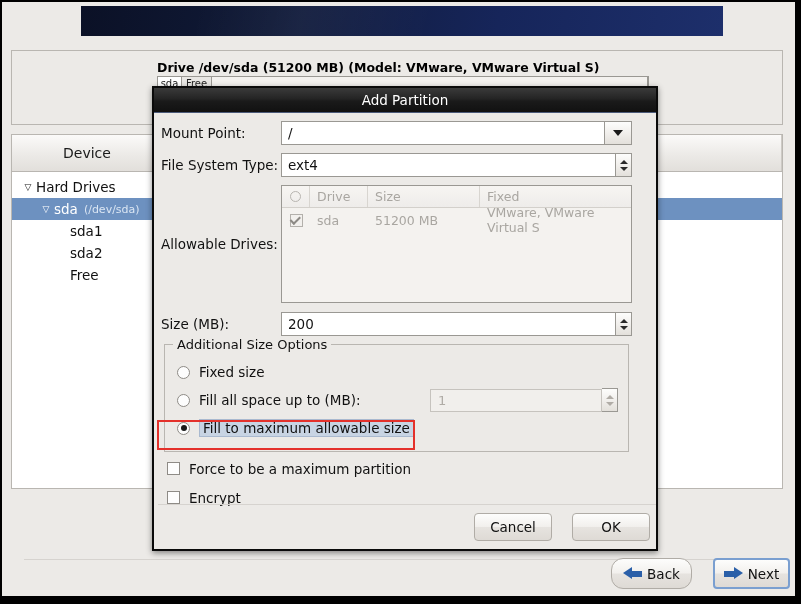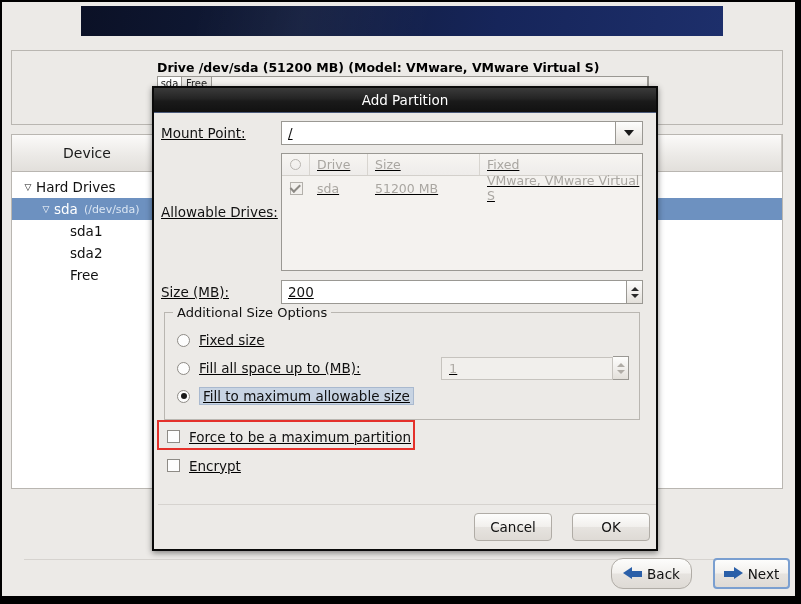--- a/index.html
+++ b/index.html
@@ -131,21 +131,21 @@
     box-shadow:0 2px 6px rgba(0,0,0,0.45);
   }
   .dlg-title{
     height:25px;width:100%;
     background:linear-gradient(180deg,#3a3a3a 0%,#242424 45%,#1a1a1a 55%,#111 100%);
     color:#fff;font-weight:normal;font-size:13.5px;
     display:flex;align-items:center;justify-content:center;
     border-bottom:1px solid #4b5a7a;
     box-sizing:border-box;
   }
-  .dlg-body{padding:8px 13px 0 4px;position:relative;height:436px;box-sizing:border-box;text-decoration:underline;}
+  .dlg-body{padding:8px 24px 0 4px;position:relative;height:436px;box-sizing:border-box;}
 
   .frow{display:flex;align-items:center;margin:0 0 8px 0;}
   .flabel{width:120px;padding-left:3px;font-size:13.5px;color:#111;}
   .finput{
     flex:1;height:24px;background:#fff;border:1px solid #9a9893;
     box-sizing:border-box;display:flex;align-items:center;
     padding-left:6px;font-size:13.5px;color:#111;
   }
   .combo-btn{
     width:28px;height:24px;margin-left:-1px;
@@ -318,20 +318,28 @@
       <div class="dlg-body">
 
         <div class="frow">
           <div class="flabel">Mount Point:</div>
           <div class="finput">/</div>
           <div class="combo-btn">
             <span class="chev-down"></span>
           </div>
         </div>
 
+        <div class="frow">
+          <div class="flabel">File System Type:</div>
+          <div class="finput">ext4</div>
+          <div class="spin-ud">
+            <span class="sp-up"></span>
+            <span class="sp-dn"></span>
+          </div>
+        </div>
 
         <div class="drv-wrap">
           <div class="drv-lab">Allowable Drives:</div>
           <div class="drv-box">
             <div class="drv-head">
               <div class="c cw0">
                   <span class="hdr-circ"></span>
                 </div>
               <div class="c cw1">Drive</div>
               <div class="c cw2">Size</div>

